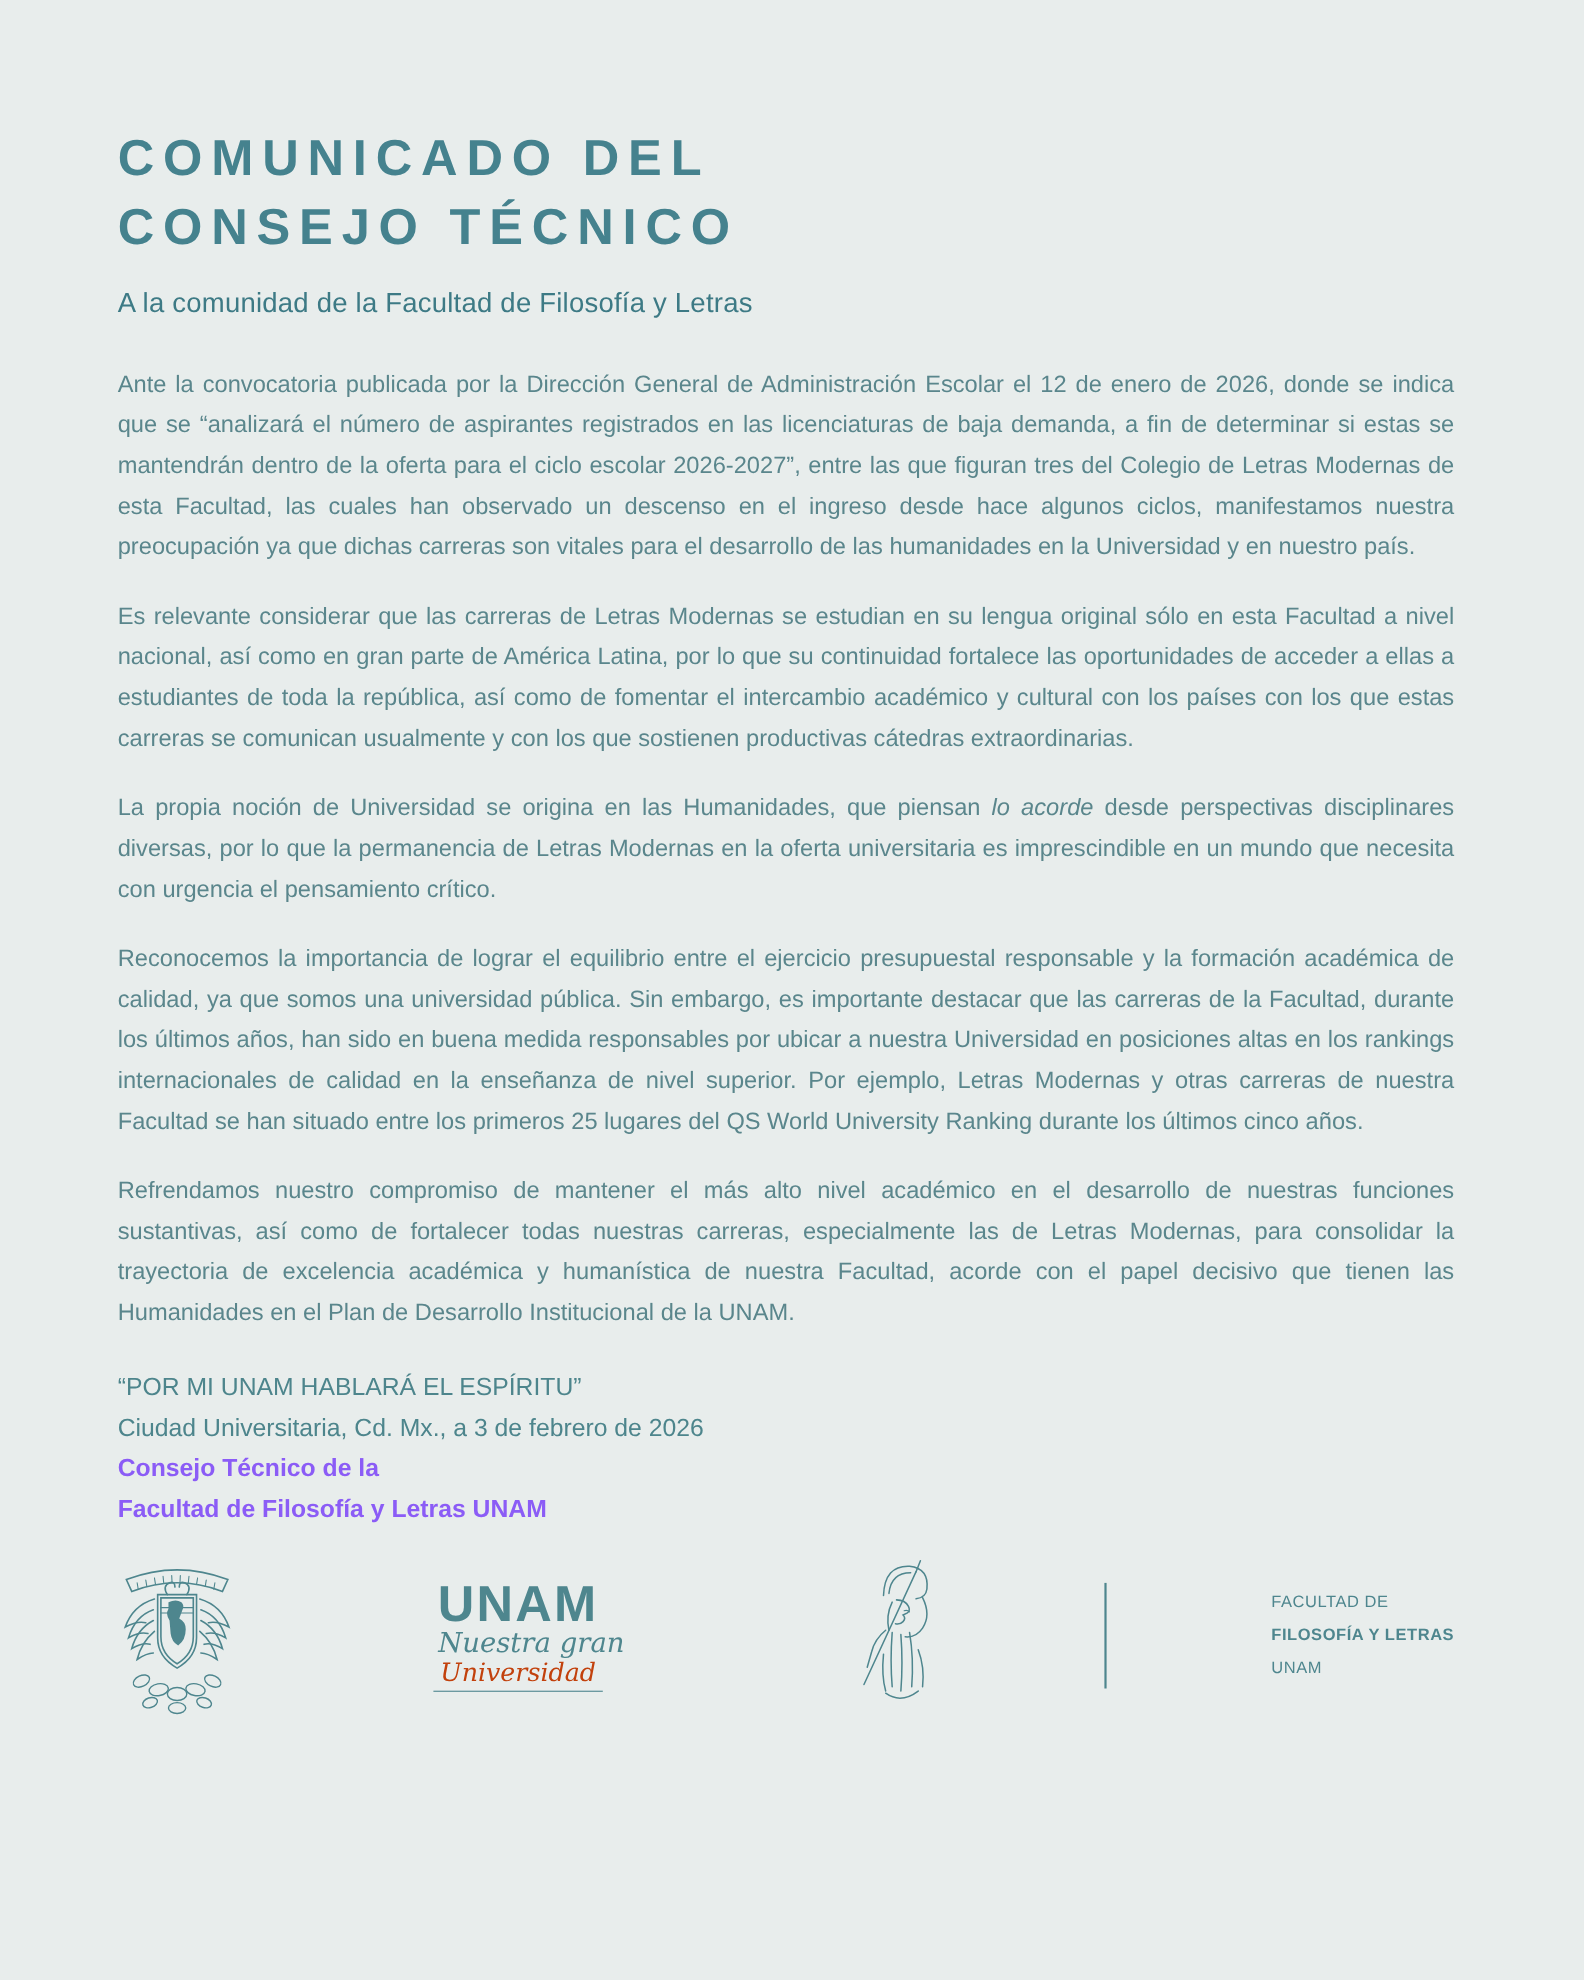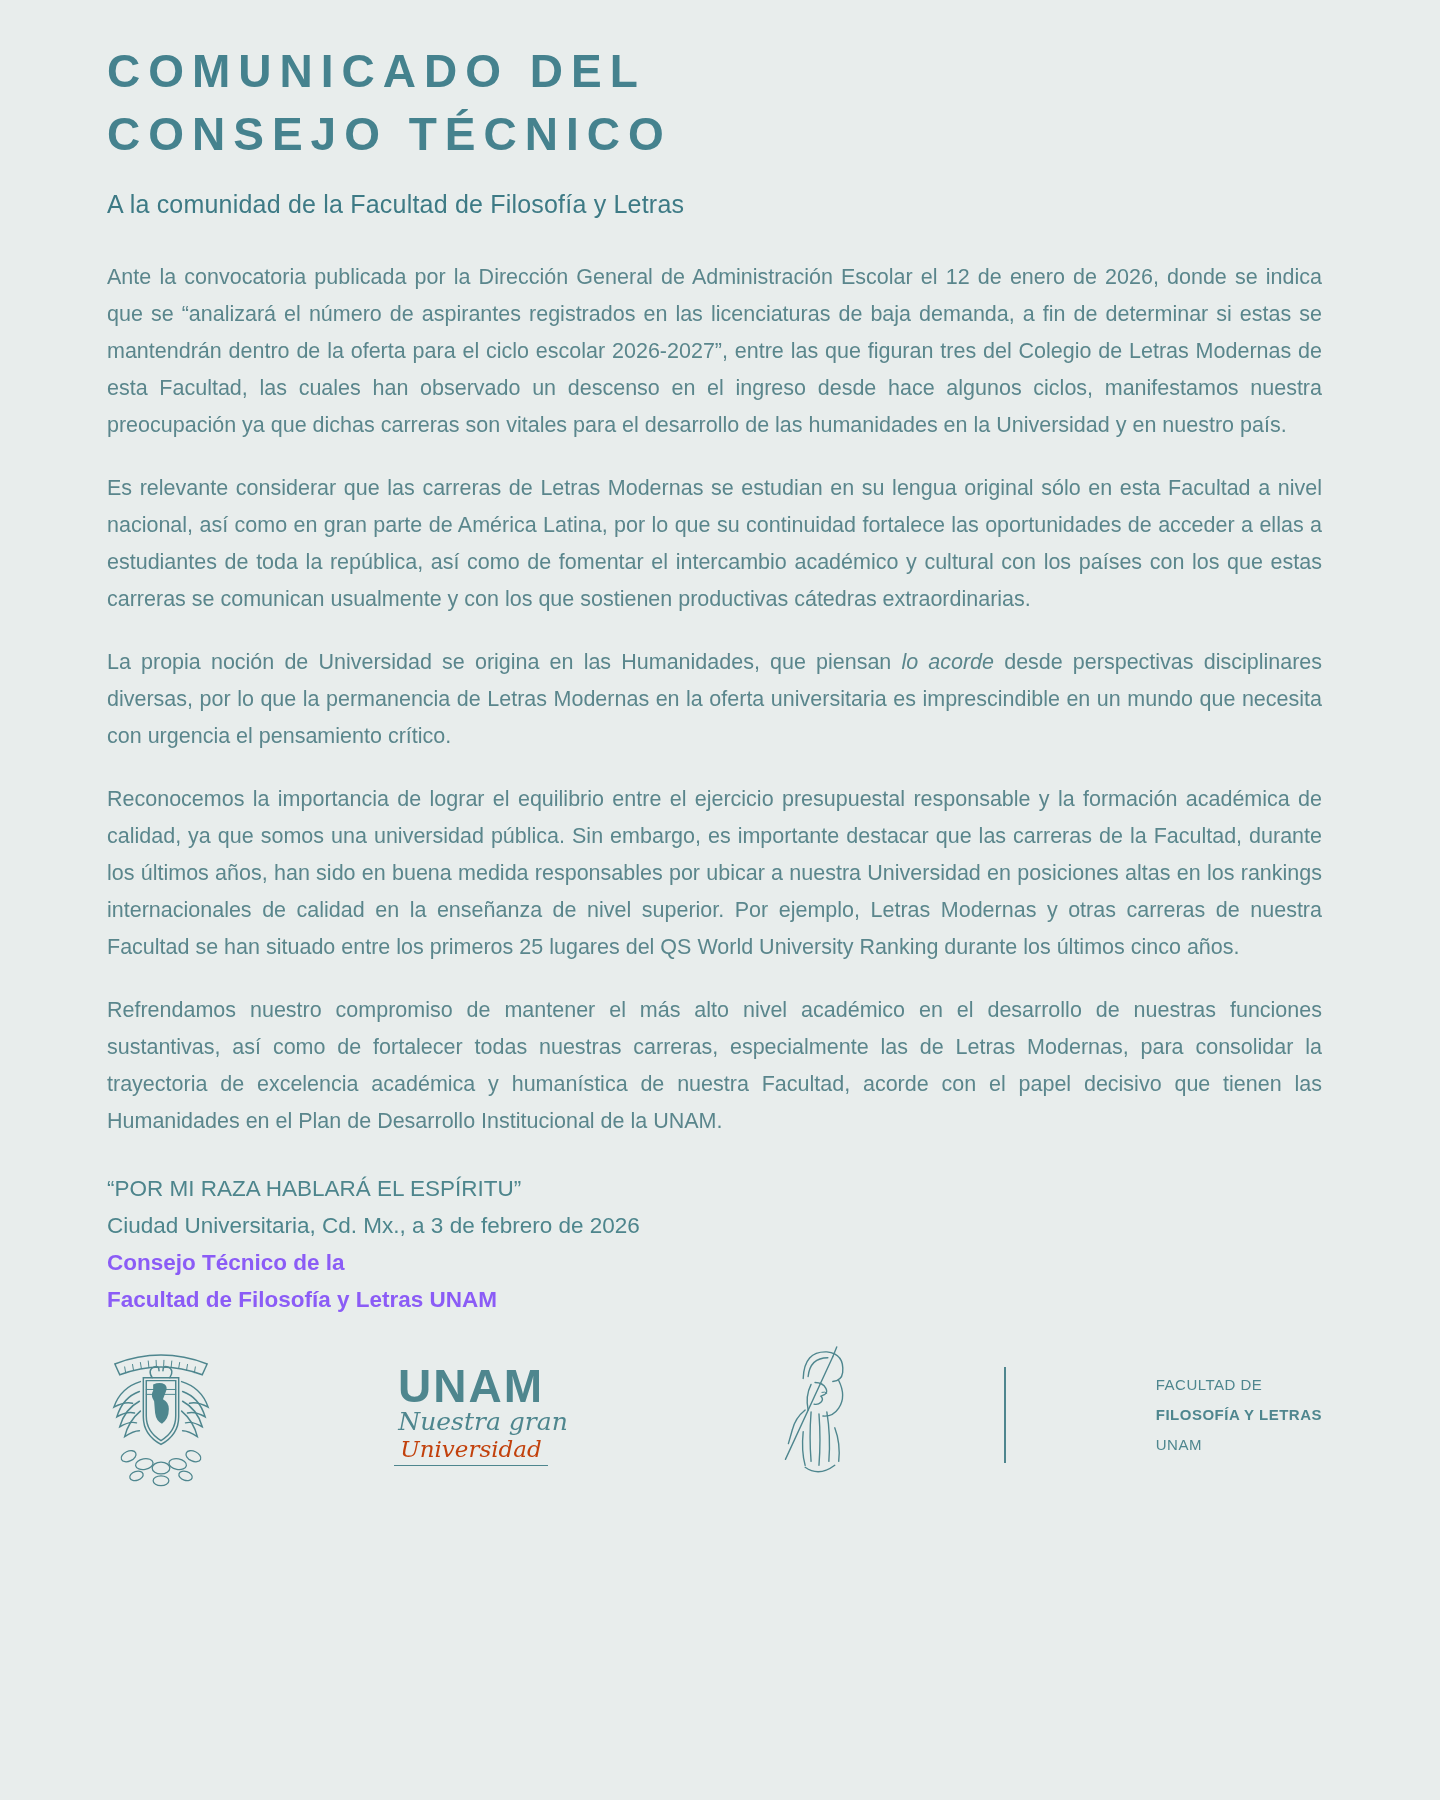--- a/index.html
+++ b/index.html
@@ -8,21 +8,21 @@
     height: 1800px;
     background: #e8edec;
     font-family: "Liberation Sans", sans-serif;
     overflow: hidden;
   }
   .page {
     width: 1440px;
     height: 1800px;
     position: relative;
     box-sizing: border-box;
-    padding: 40px 118px 0 107px;
+    padding: 112px 118px 0 107px;
   }
   
   .title {
     color: #45828e;
     font-size: 46px;
     font-weight: 800;
     letter-spacing: 8px;
     line-height: 63px;
     margin: 0;
   }
@@ -127,21 +127,21 @@
 
   <div class="body-text">
     <p><span>Ante la convocatoria publicada por la Dirección General de Administración Escolar el 12 de enero de 2026, donde se indica que se “analizará el número de aspirantes registrados en las licenciaturas de baja demanda, a fin de determinar si estas se mantendrán dentro de la oferta para el ciclo escolar 2026-2027”, entre las que figuran tres del Colegio de Letras Modernas de esta Facultad, las cuales han observado un descenso en el ingreso desde hace algunos ciclos, manifestamos nuestra preocupación ya que dichas carreras son vitales para el desarrollo de las humanidades en la Universidad y en nuestro país.</span></p>
     <p><span>Es relevante considerar que las carreras de Letras Modernas se estudian en su lengua original sólo en esta Facultad a nivel nacional, así como en gran parte de América Latina, por lo que su continuidad fortalece las oportunidades de acceder a ellas a estudiantes de toda la república, así como de fomentar el intercambio académico y cultural con los países con los que estas carreras se comunican usualmente y con los que sostienen productivas cátedras extraordinarias.</span></p>
     <p><span>La propia noción de Universidad se origina en las Humanidades, que piensan </span><em>lo acorde</em><span> desde perspectivas disciplinares diversas, por lo que la permanencia de Letras Modernas en la oferta universitaria es imprescindible en un mundo que necesita con urgencia el pensamiento crítico.</span></p>
     <p><span>Reconocemos la importancia de lograr el equilibrio entre el ejercicio presupuestal responsable y la formación académica de calidad, ya que somos una universidad pública. Sin embargo, es importante destacar que las carreras de la Facultad, durante los últimos años, han sido en buena medida responsables por ubicar a nuestra Universidad en posiciones altas en los rankings internacionales de calidad en la enseñanza de nivel superior. Por ejemplo, Letras Modernas y otras carreras de nuestra Facultad se han situado entre los primeros 25 lugares del QS World University Ranking durante los últimos cinco años.</span></p>
     <p><span>Refrendamos nuestro compromiso de mantener el más alto nivel académico en el desarrollo de nuestras funciones sustantivas, así como de fortalecer todas nuestras carreras, especialmente las de Letras Modernas, para consolidar la trayectoria de excelencia académica y humanística de nuestra Facultad, acorde con el papel decisivo que tienen las Humanidades en el Plan de Desarrollo Institucional de la UNAM.</span></p>
   </div>
 
   <div class="closing">
-    <div>“POR MI RAZA HABLARÁ EL ESPÍRITU”</div>
+    <div>“POR MI UNAM HABLARÁ EL ESPÍRITU”</div>
     <div>Ciudad Universitaria, Cd. Mx., a 3 de febrero de 2026</div>
     <div class="bold">Consejo Técnico de la</div>
     <div class="bold">Facultad de Filosofía y Letras UNAM</div>
   </div>
 
   <div class="footer">
 
     <svg class="crest" width="108" height="150" viewBox="0 0 110 152" fill="none" stroke="#4e868e" stroke-width="1.5" stroke-linecap="round">
 
       <path d="M8,24 Q55,6 102,24 L97,35 Q55,19 13,35 Z"></path>

